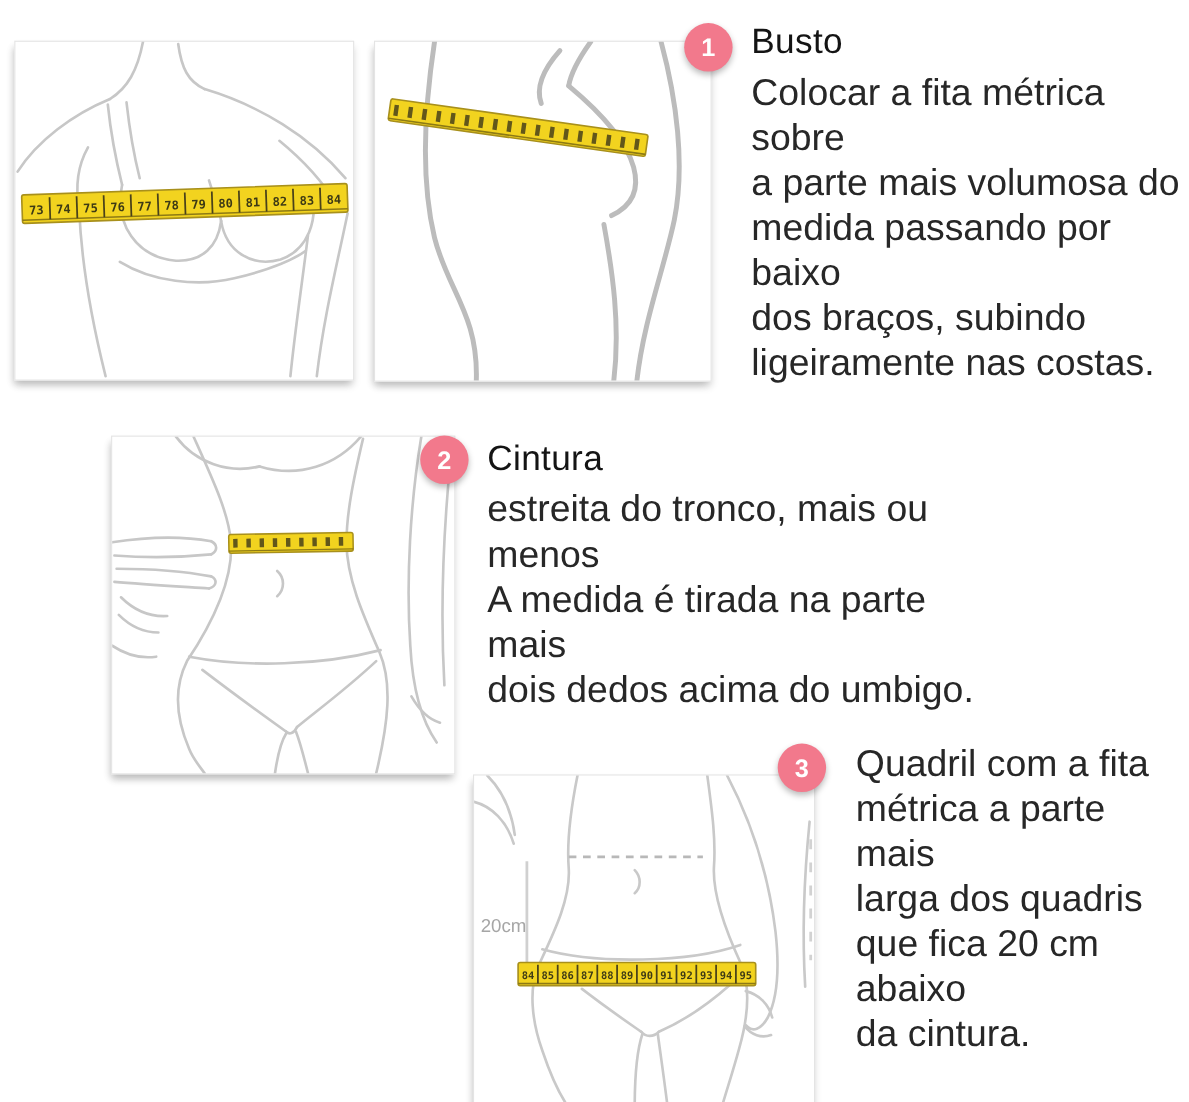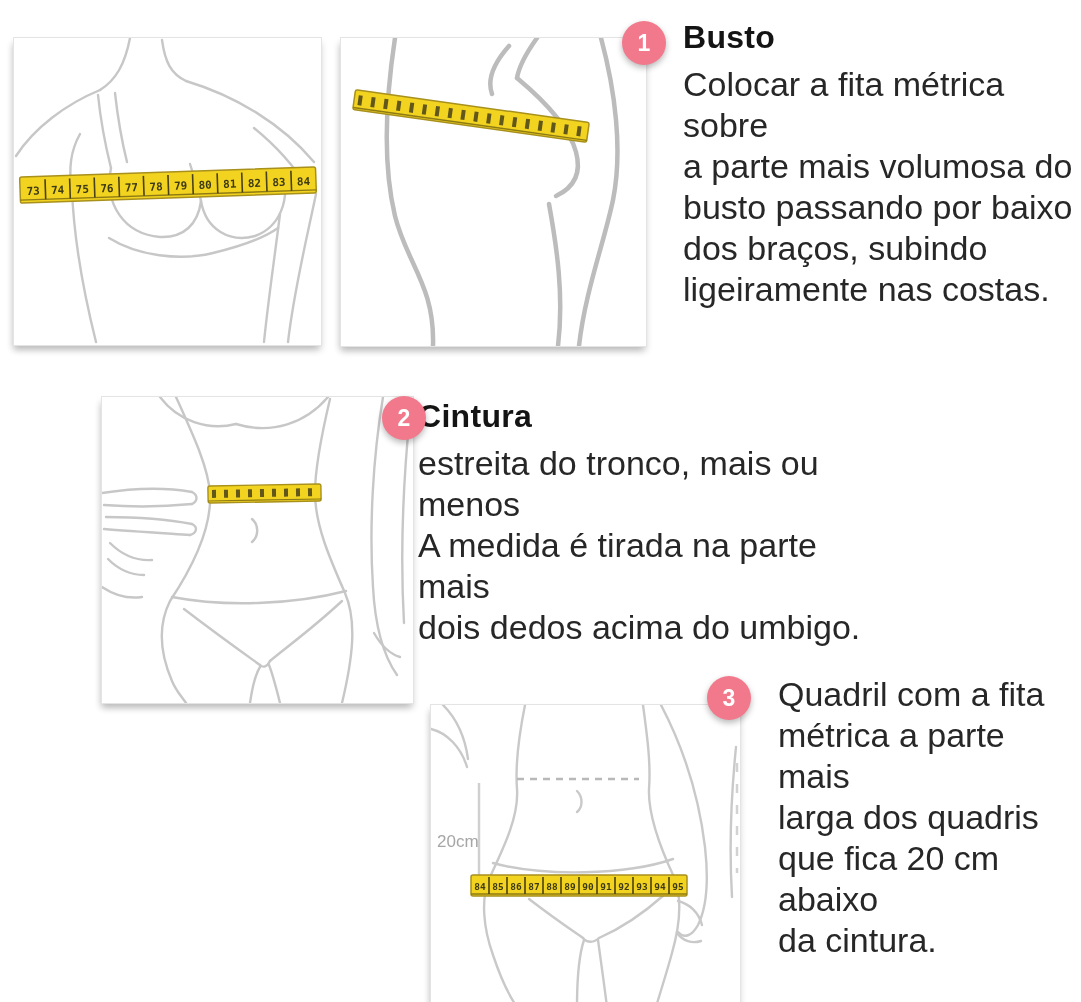--- a/index.html
+++ b/index.html
@@ -15,21 +15,21 @@
   .illus svg { display:block; }
   .badge {
     position:absolute; width:44px; height:44px; border-radius:50%;
     background:var(--accent_pink,#F2798C); color:#ffffff;
     display:flex; align-items:center; justify-content:center;
     font-size:23px; font-weight:bold; z-index:5;
     box-shadow:0 3px 6px rgba(0,0,0,.28);
   }
   .textblock { position:absolute; z-index:4; }
   .textblock h2 {
-    margin:0 0 8px 0; font-size:32px; line-height:38px; font-weight:700;
+    margin:0 0 8px 0; font-size:32px; line-height:38px; font-weight:400;
     color:#141414; letter-spacing:.3px;
   }
   .desc { font-size:34px; line-height:41px; color:#272727; font-weight:400; }
   .outline { fill:none; stroke-linecap:round; stroke-linejoin:round; }
 </style>
 </head>
 <body>
 
 <div class="page">
 
@@ -103,21 +103,21 @@
   </figure>
 
   <div class="badge" style="left:622px; top:21px;">
     <span>1</span>
   </div>
   <div class="textblock" style="left:683px; top:18px; width:395px;">
     <h2>Busto</h2>
     <div class="desc">
         <div>Colocar a fita métrica sobre</div>
         <div>a parte mais volumosa do</div>
-        <div>busto passando por baixo</div>
+        <div>medida passando por baixo</div>
         <div>dos braços, subindo</div>
         <div>ligeiramente nas costas.</div>
       </div>
   </div>
 
   <figure class="illus" style="left:101px; top:396px; width:311px; height:306px;">
     <svg width="311" height="306" viewBox="0 0 311 306">
       <g class="outline" stroke="#C7C7C7" stroke-width="2.4">
         <path d="M58,0 C76,24 106,34 134,27"></path>
         <path d="M134,27 C170,38 204,26 226,0"></path>
@@ -147,21 +147,21 @@
         <rect x="106" y="88" width="113" height="17" rx="2" fill="var(--tape_yellow,#F2D31F)" stroke="var(--tape_edge,#A8901C)" stroke-width="1.4"></rect>
         <line x1="110" y1="96" x2="216" y2="96" stroke="var(--tape_mark,#4A421A)" stroke-width="8" stroke-dasharray="4 8" opacity="0.85"></line>
         <line x1="106" y1="103" x2="219" y2="103" stroke="#8D7A14" stroke-width="1.2"></line>
       </g>
     </svg>
   </figure>
 
   <div class="badge" style="left:382px; top:396px;">
     <span>2</span>
   </div>
-  <div class="textblock" style="left:418px; top:397px; width:480px;">
+  <div class="textblock" style="left:443px; top:397px; width:480px;">
     <h2>Cintura</h2>
     <div class="desc">
         <div>estreita do tronco, mais ou menos</div>
         <div>A medida é tirada na parte mais</div>
         <div>dois dedos acima do umbigo.</div>
       </div>
   </div>
 
   <figure class="illus" style="left:430px; top:704px; width:309px; height:302px;">
     <svg width="309" height="302" viewBox="0 0 309 302">

